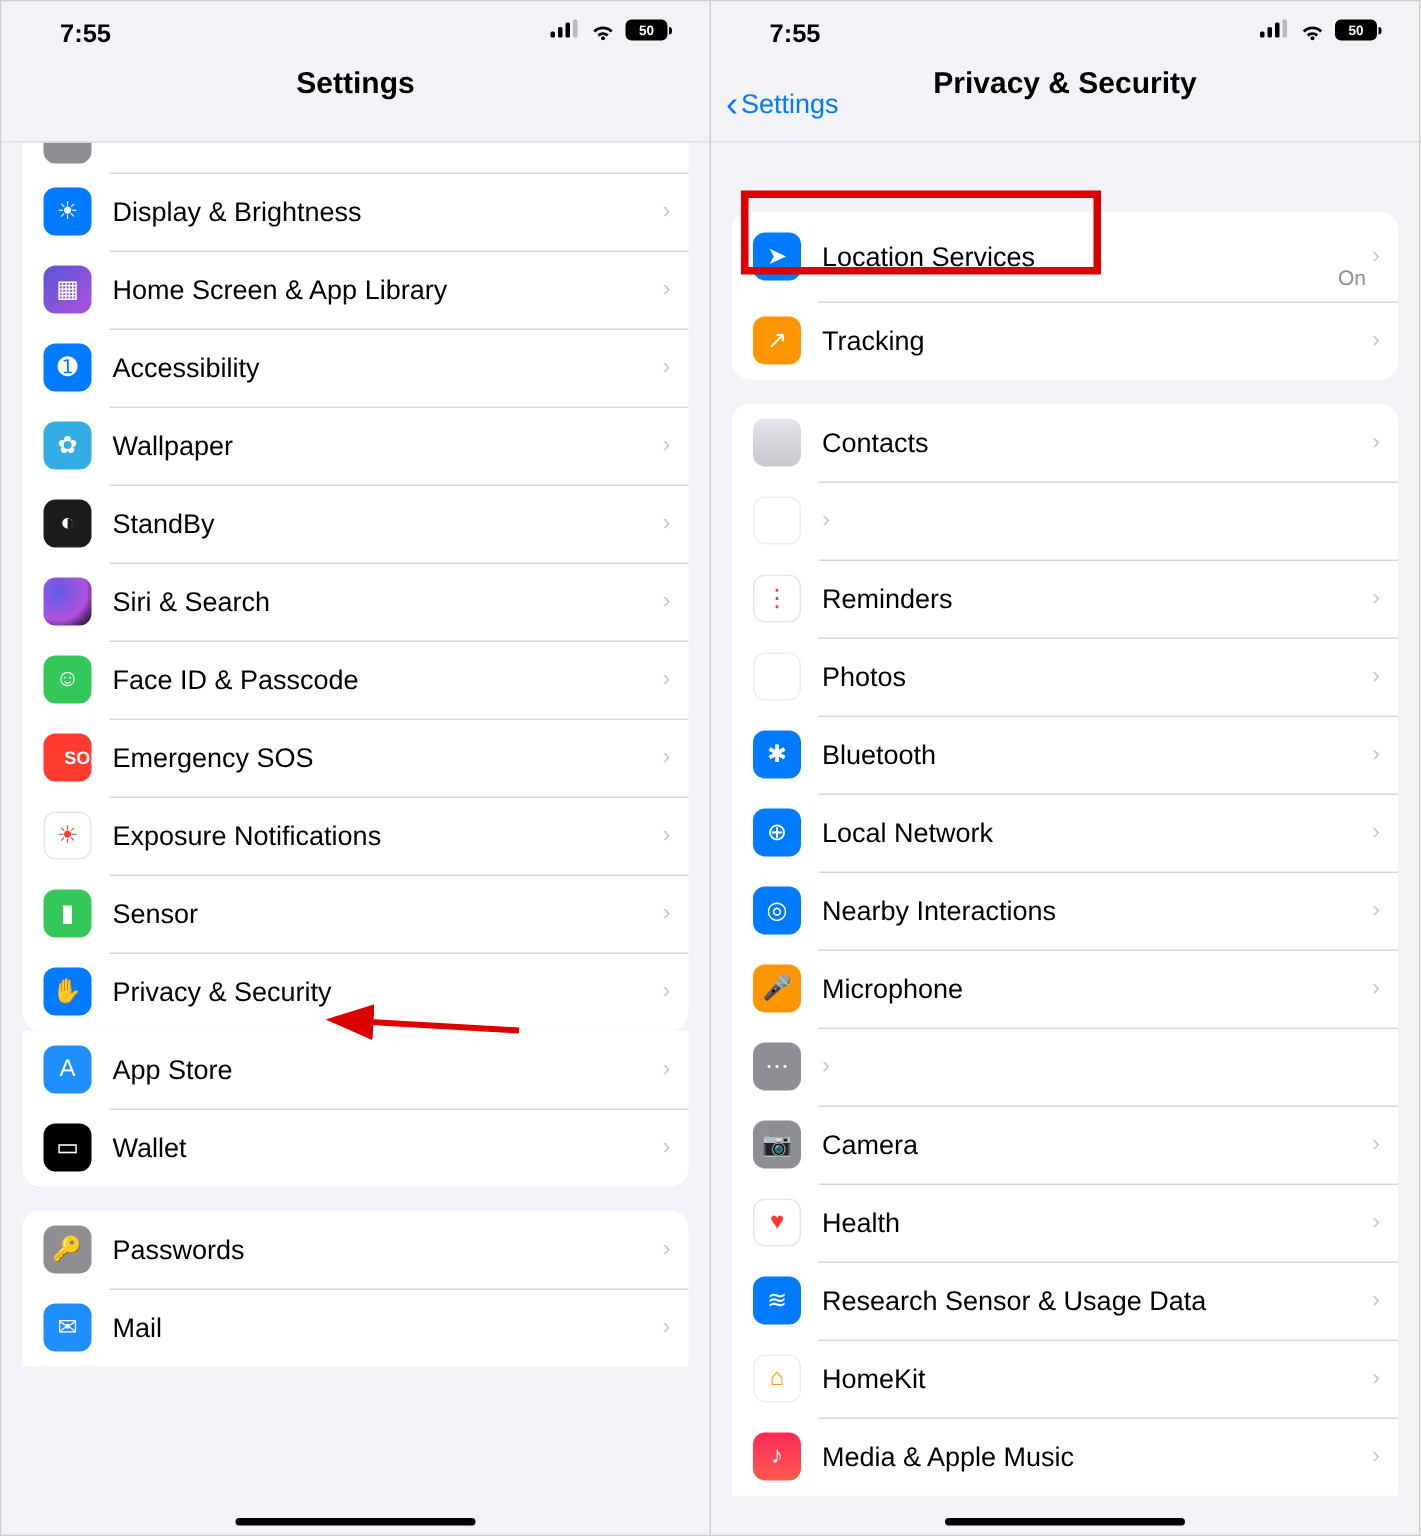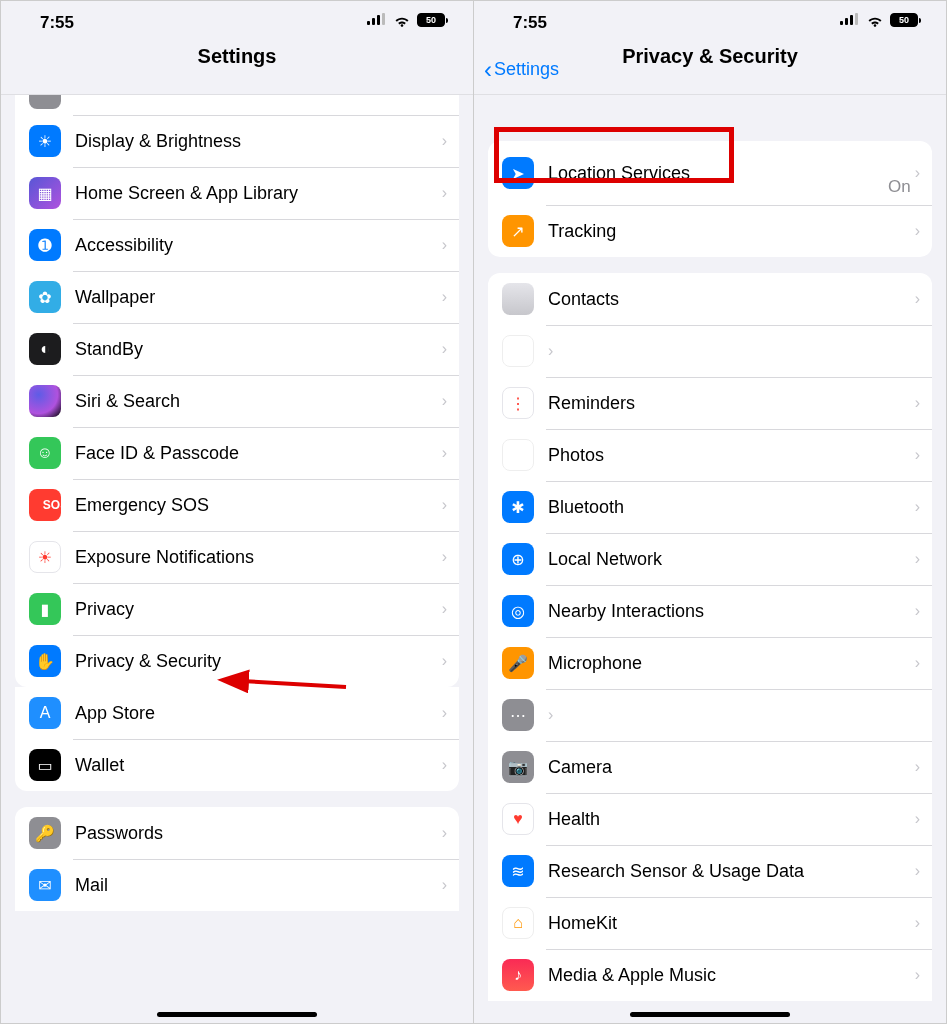--- a/index.html
+++ b/index.html
@@ -89,21 +89,21 @@
     position:relative;
   }
   .row + .row::before {
     content:""; position:absolute; left:58px; right:0; top:0;
     height:0.5px; background:#d8d8dc;
   }
   .row .label {
     flex:1; font-size:18px; color:#000;
   }
   .row .value {
-    font-size:17px; color:#8e8e93; margin-right:4px;margin-top:28px;
+    font-size:14px; color:#8e8e93; margin-right:4px;margin-top:28px;
   }
   .row .chev-right {
     color:#c7c7cc; font-size:16px;
   }
   .app-icon {
     width:32px; height:32px; border-radius:8px; margin-right:14px;
     flex-shrink:0; display:flex; align-items:center; justify-content:center;
     font-size:16px; color:#fff;
   }
 
@@ -213,21 +213,21 @@
           <div class="label">Emergency SOS</div>
           <div class="chev-right">›</div>
         </div>
         <div class="row">
           <div class="app-icon ic-white">☀</div>
           <div class="label">Exposure Notifications</div>
           <div class="chev-right">›</div>
         </div>
         <div class="row">
           <div class="app-icon ic-green">▮</div>
-          <div class="label">Privacy</div>
+          <div class="label">Sensor</div>
           <div class="chev-right">›</div>
         </div>
         <div class="row">
           <div class="app-icon ic-blue">✋</div>
           <div class="label">Privacy &amp; Security</div>
           <div class="chev-right">›</div>
         </div>
       </div>
       <div class="group tight-top group-cut-top">
         <div class="row">

